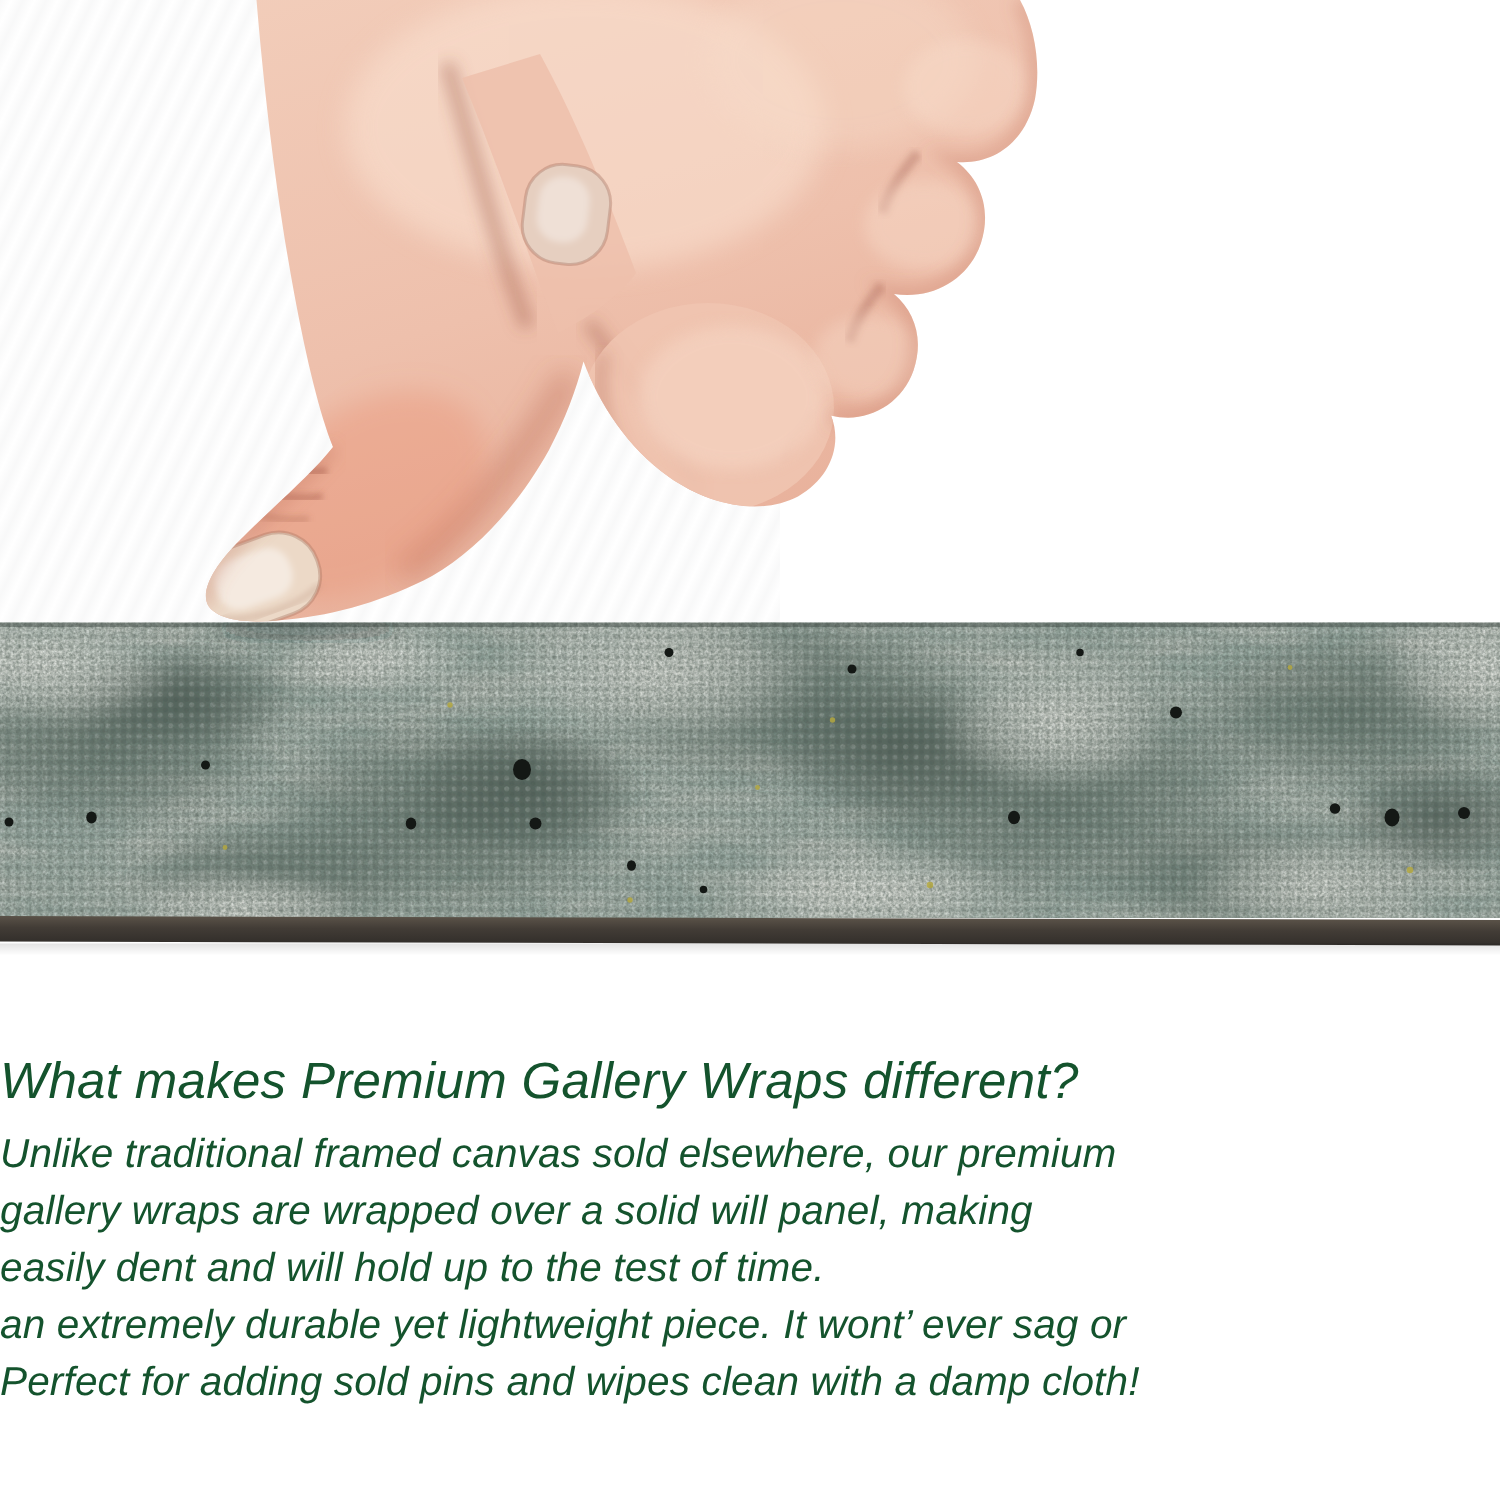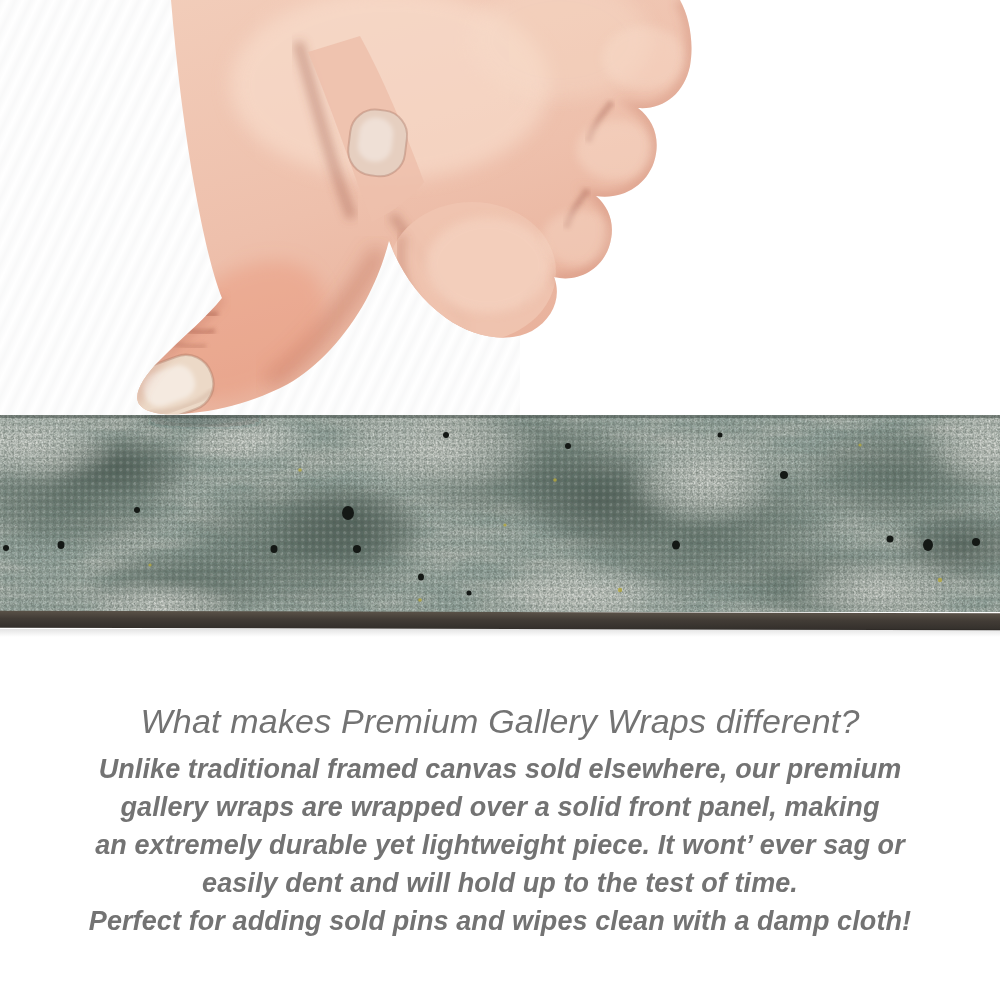--- a/index.html
+++ b/index.html
@@ -12,28 +12,28 @@
     position:absolute;left:0;top:0;width:520px;height:420px;
     background:repeating-linear-gradient(115deg,
       rgba(120,125,130,0.05) 0px, rgba(120,125,130,0.0) 7px,
       rgba(120,125,130,0.05) 14px);
     pointer-events:none;
   }
   .strip-svg{position:absolute;left:0;top:405px;width:1000px;height:240px;}
   .hand-svg{position:absolute;left:0;top:0;width:1000px;height:430px;}
   .text-block{
     position:absolute;left:0;top:700px;width:1000px;
-    text-align:center;font-style:italic;color:#737373;
+    text-align:left;font-style:italic;color:#14532d;
   }
   .headline{
     font-size:34px;line-height:42px;font-weight:500;margin:0 0 8px 0;
     letter-spacing:0.2px;
   }
   .body-line{
-    font-size:27px;line-height:38px;font-weight:700;letter-spacing:0.1px;
+    font-size:27px;line-height:38px;font-weight:400;letter-spacing:0.1px;
   }
 </style>
 </head>
 <body>
 
 <div class="stage">
 
   <div class="bg-streaks"></div>
 
   <svg class="strip-svg" viewBox="0 0 1000 240" preserveAspectRatio="none" aria-hidden="true">
@@ -247,19 +247,19 @@
                  C622,200 646,186 654,162 C661,140 654,120 638,108
                  C663,110 684,94 690,66 C694,44 690,18 680,0" fill="none" stroke="rgba(190,110,88,0.28)" stroke-width="12" filter="url(#b5)"></path>
         <path d="M222,298 C207,317 184,336 160,360 C143,377 133,394 139,404" fill="none" stroke="rgba(190,110,88,0.30)" stroke-width="10" filter="url(#b5)"></path>
       </g>
     </g>
   </svg>
 
   <div class="text-block">
     <h1 class="headline">What makes Premium Gallery Wraps different?</h1>
     <div class="body-line">Unlike traditional framed canvas sold elsewhere, our premium</div>
-    <div class="body-line">gallery wraps are wrapped over a solid front panel, making</div>
+    <div class="body-line">gallery wraps are wrapped over a solid will panel, making</div>
+    <div class="body-line">easily dent and will hold up to the test of time.</div>
     <div class="body-line">an extremely durable yet lightweight piece. It wont’ ever sag or</div>
-    <div class="body-line">easily dent and will hold up to the test of time.</div>
     <div class="body-line">Perfect for adding sold pins and wipes clean with a damp cloth!</div>
   </div>
 
 </div>
 
 </body></html>

